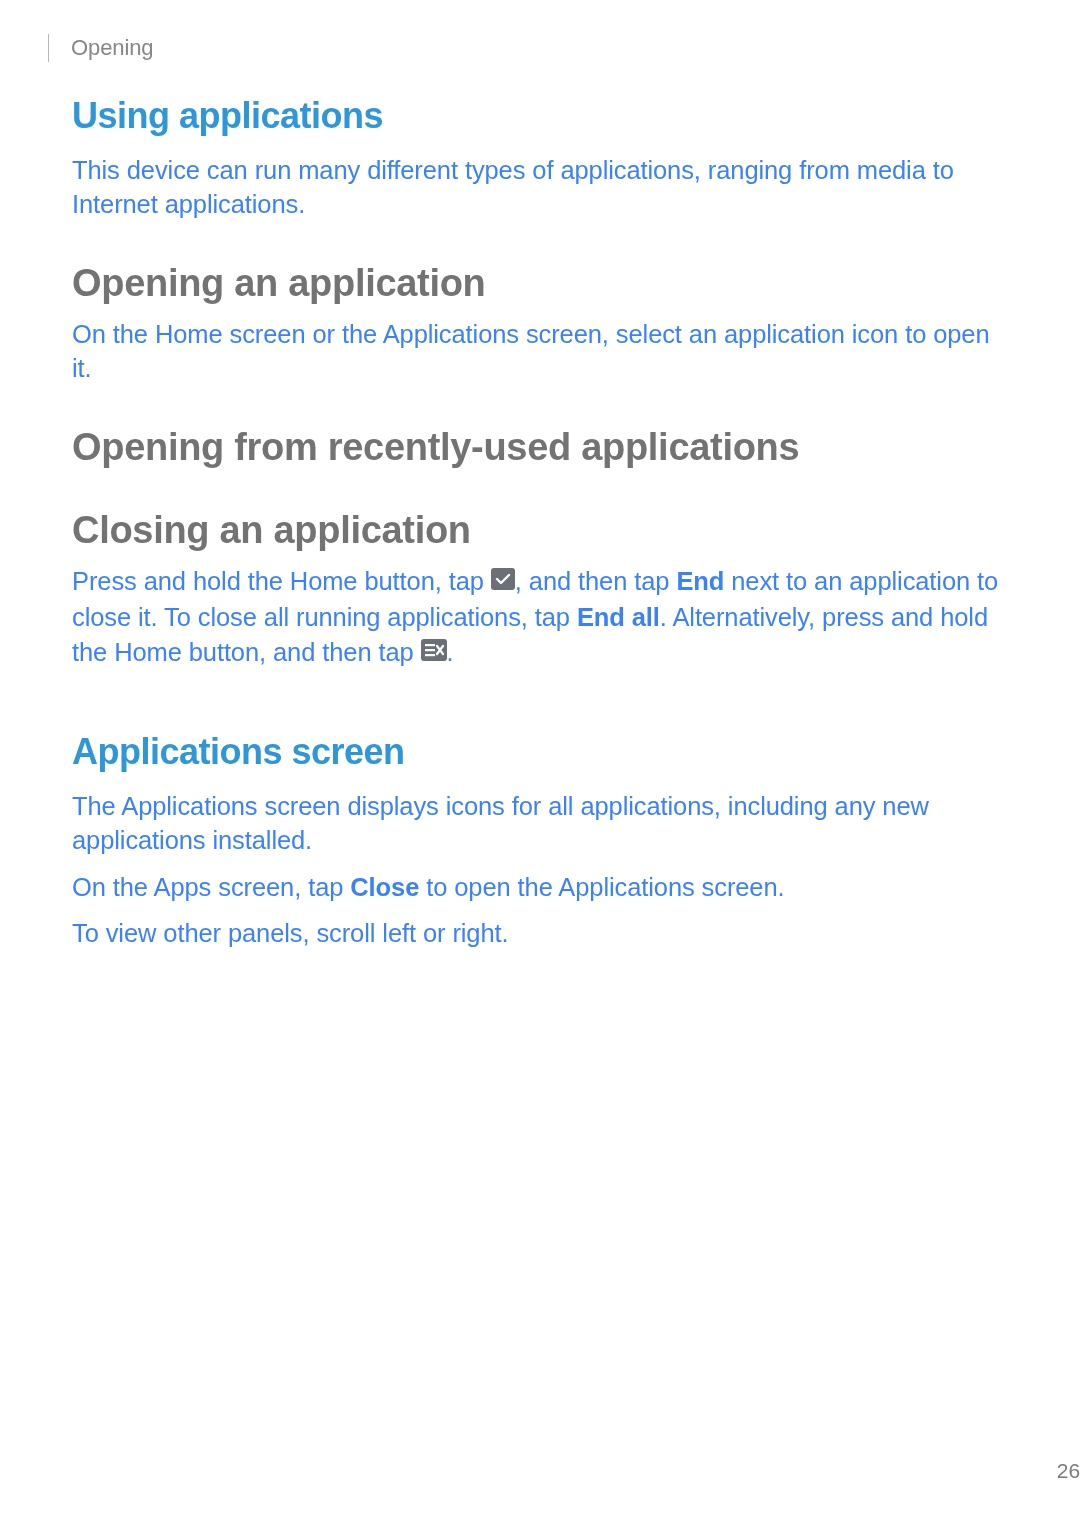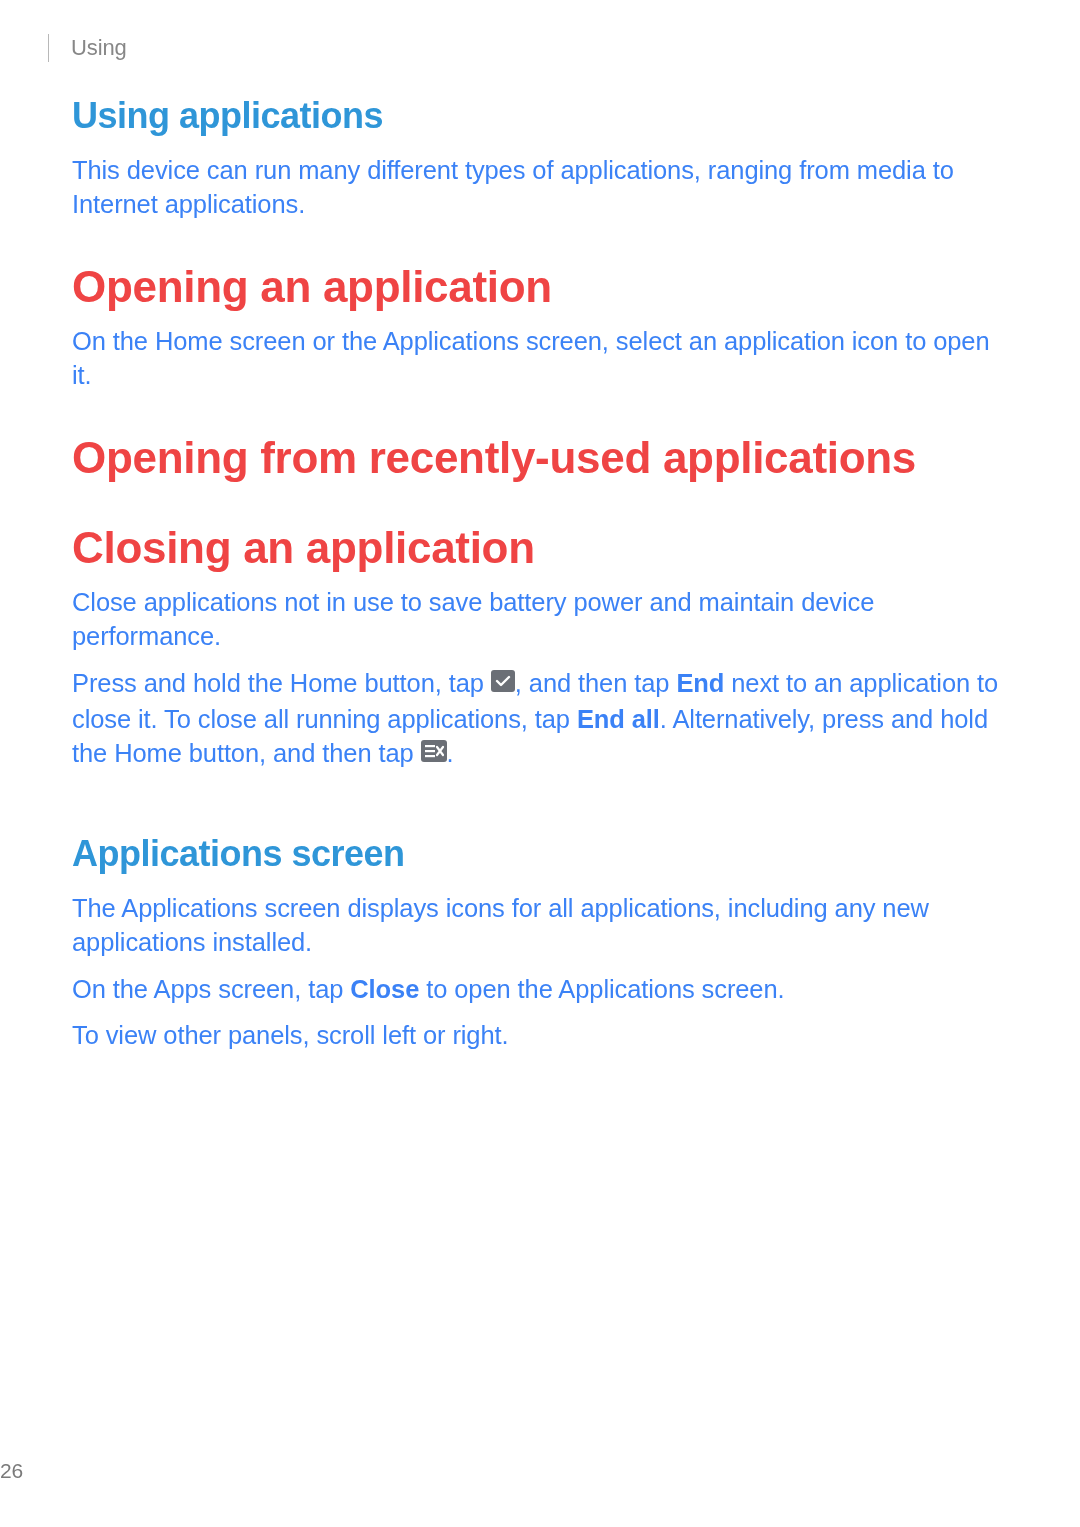--- a/index.html
+++ b/index.html
@@ -38,22 +38,22 @@
     width: 940px;
   }
   h1 {
     color: #2f96d8;
     font-size: 36px;
     font-weight: 700;
     margin: 0 0 16px 0;
     letter-spacing: -0.5px;
   }
   h2 {
-    color: #ef4444;
-    font-size: 44px;
+    color: #737373;
+    font-size: 38px;
     font-weight: 700;
     margin: 40px 0 12px 0;
     letter-spacing: -0.3px;
   }
   p {
     font-size: 25.5px;
     line-height: 1.35;
     color: #3b82f6;
     margin: 0 0 12px 0;
     font-weight: 400;
@@ -63,46 +63,45 @@
     display: inline-block;
     vertical-align: middle;
     position: relative;
     top: -2px;
   }
   .page-number {
     position: absolute;
     bottom: 44px;
     left: 0;
     width: 100%;
-    text-align: left;
+    text-align: right;
     font-size: 21px;
     color: #7a7a7a;
   }
   .sec2 { margin-top: 60px; }
 </style>
 </head>
 <body>
 
 <div class="header">
   <div class="header-vline"></div>
-  <div class="header-text">Using</div>
+  <div class="header-text">Opening</div>
 </div>
 
 <div class="content">
 
   <h1>Using applications</h1>
   <p>This device can run many different types of applications, ranging from media to Internet applications.</p>
 
   <h2>Opening an application</h2>
   <p>On the Home screen or the Applications screen, select an application icon to open it.</p>
 
   <h2>Opening from recently-used applications</h2>
 
   <h2>Closing an application</h2>
-  <p>Close applications not in use to save battery power and maintain device performance.</p>
   <p>
     <span>Press and hold the Home button, tap </span><span class="inline-icon"><svg width="24" height="22" viewBox="0 0 24 22">
           <rect x="0" y="0" width="24" height="22" rx="3" fill="#6b6f76"></rect>
           <path d="M6 11 L10 15 L18 7" stroke="#ffffff" stroke-width="2.4" fill="none" stroke-linecap="round" stroke-linejoin="round"></path>
         </svg></span><span>, and then tap </span><span class="bold">End</span><span> next to an application to close it. To close all running applications, tap </span><span class="bold">End all</span><span>. Alternatively, press and hold the Home button, and then tap </span><span class="inline-icon"><svg width="26" height="22" viewBox="0 0 26 22">
           <rect x="0" y="0" width="26" height="22" rx="3" fill="#6b6f76"></rect>
           <rect x="4" y="5" width="10" height="2.2" fill="#ffffff"></rect>
           <rect x="4" y="10" width="10" height="2.2" fill="#ffffff"></rect>
           <rect x="4" y="15" width="10" height="2.2" fill="#ffffff"></rect>
           <path d="M16 7 L22 15 M22 7 L16 15" stroke="#ffffff" stroke-width="2.2" stroke-linecap="round"></path>

